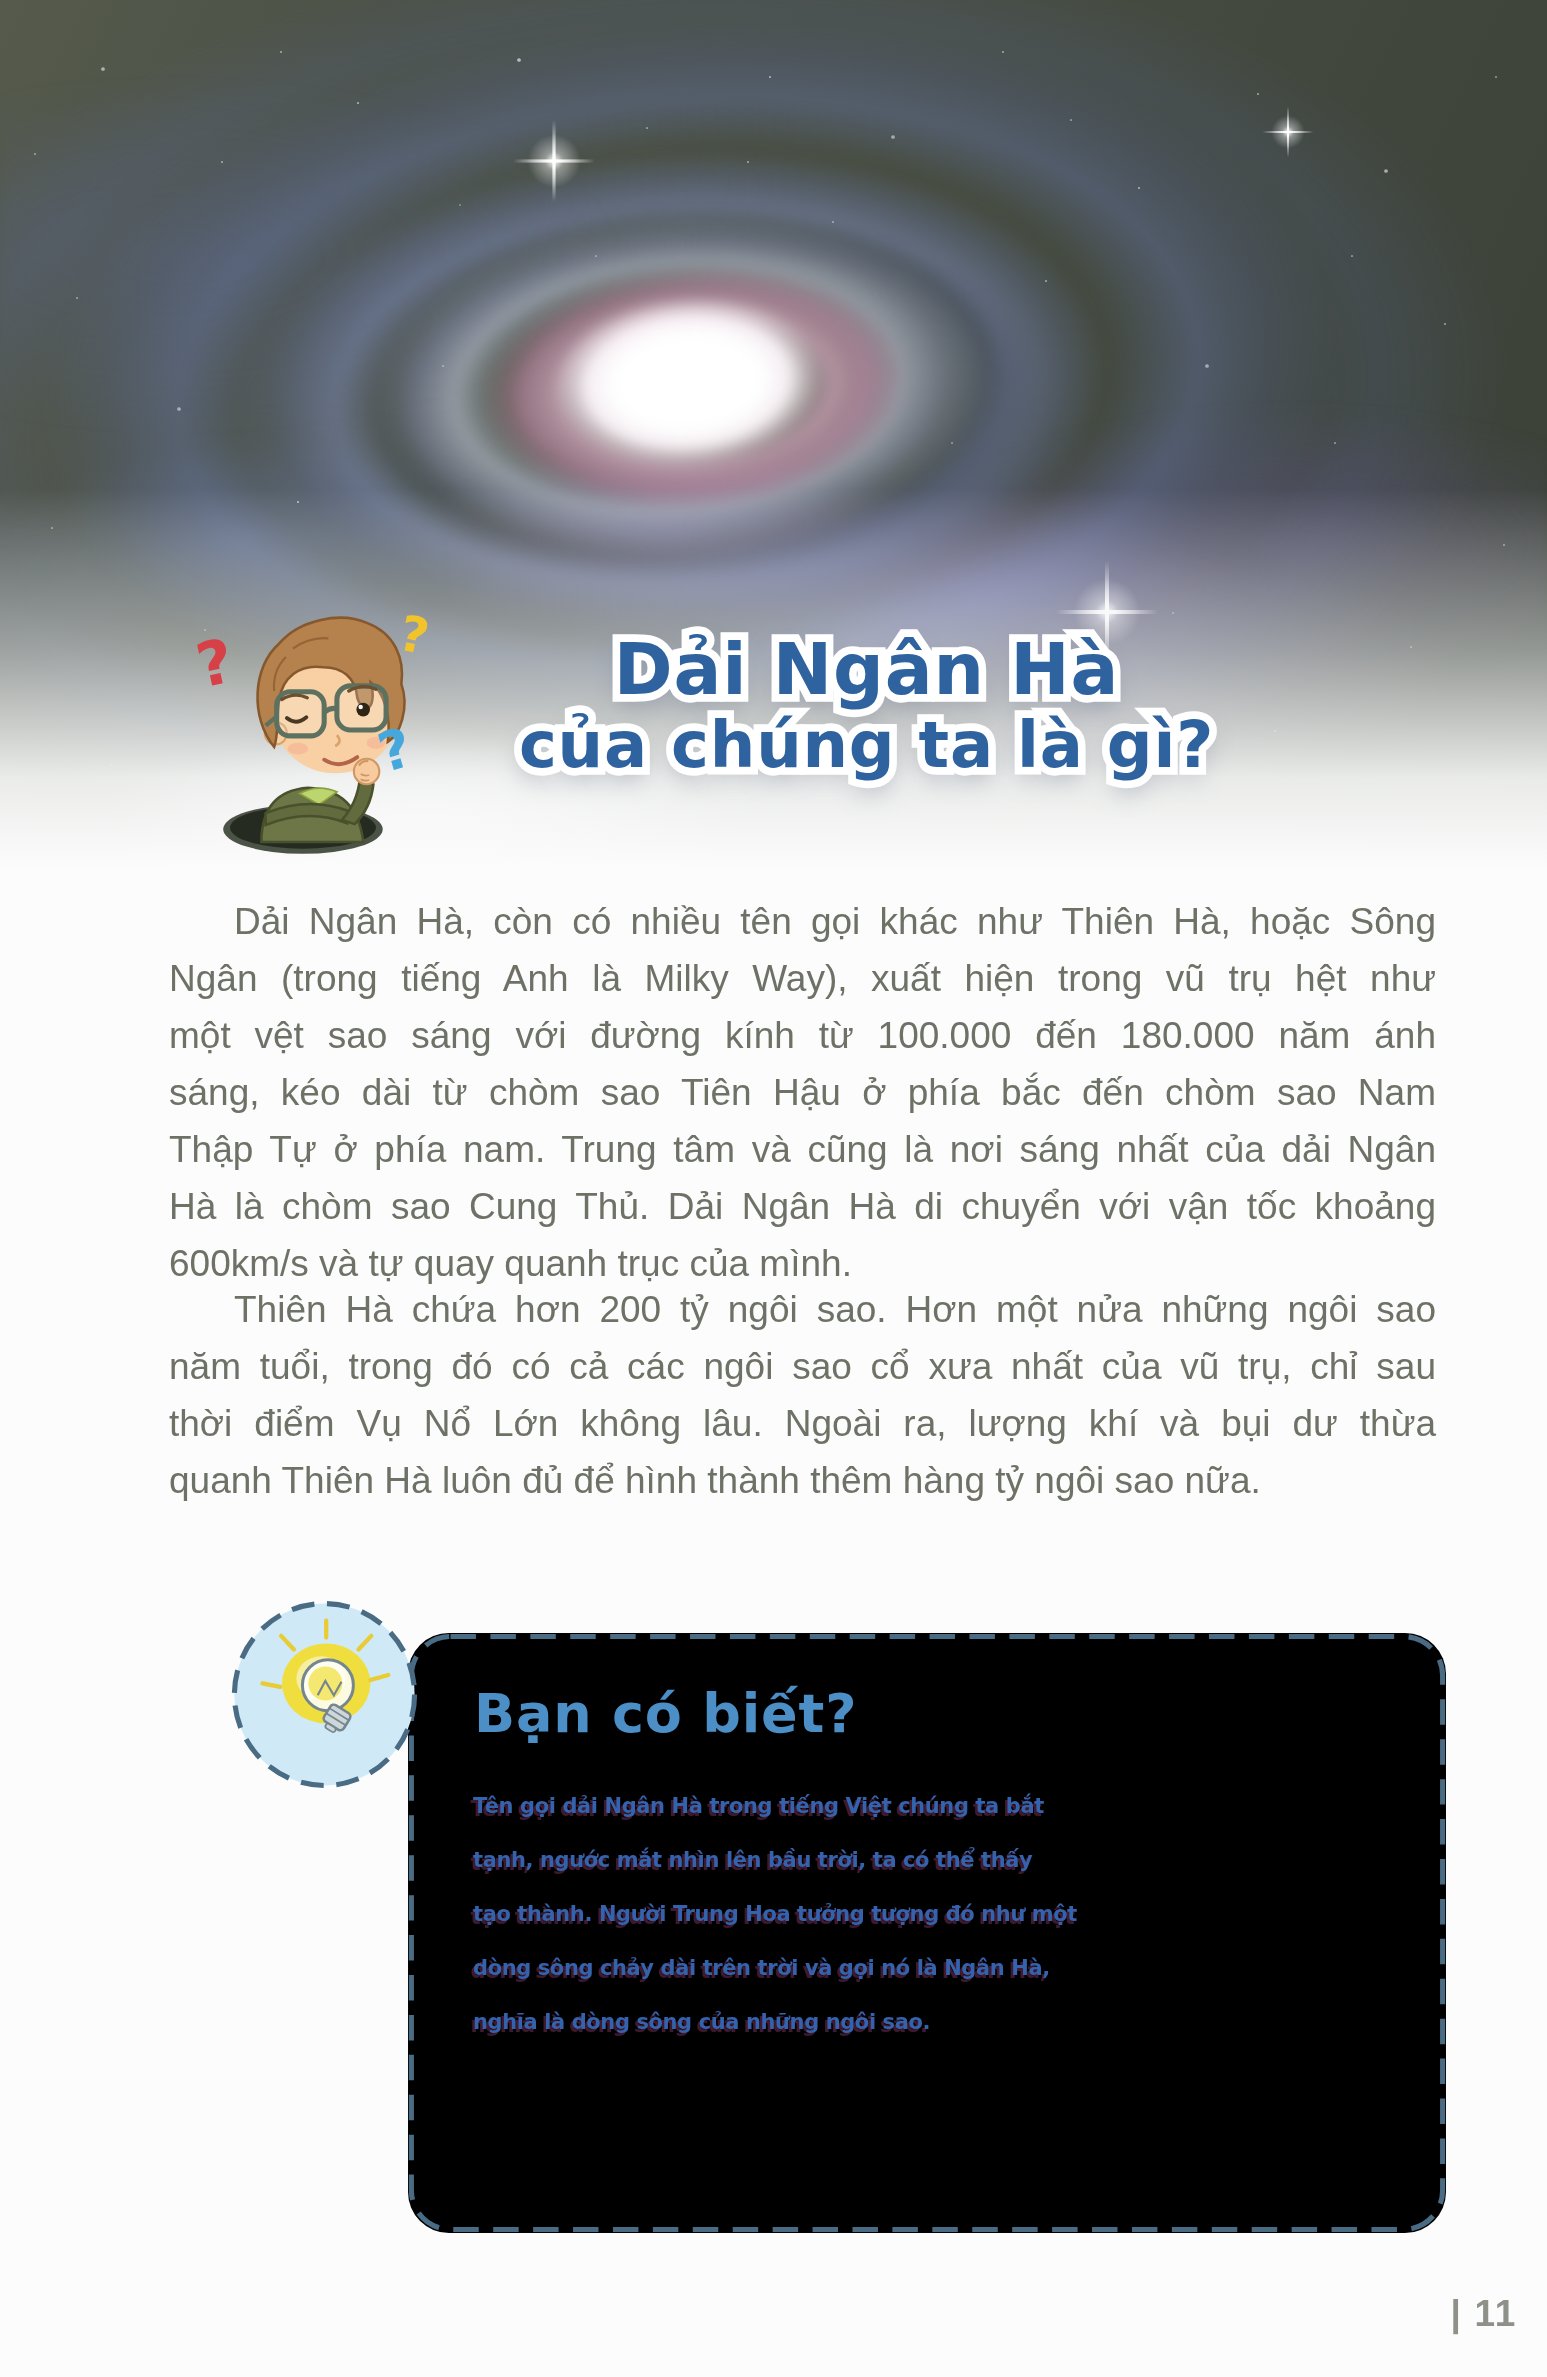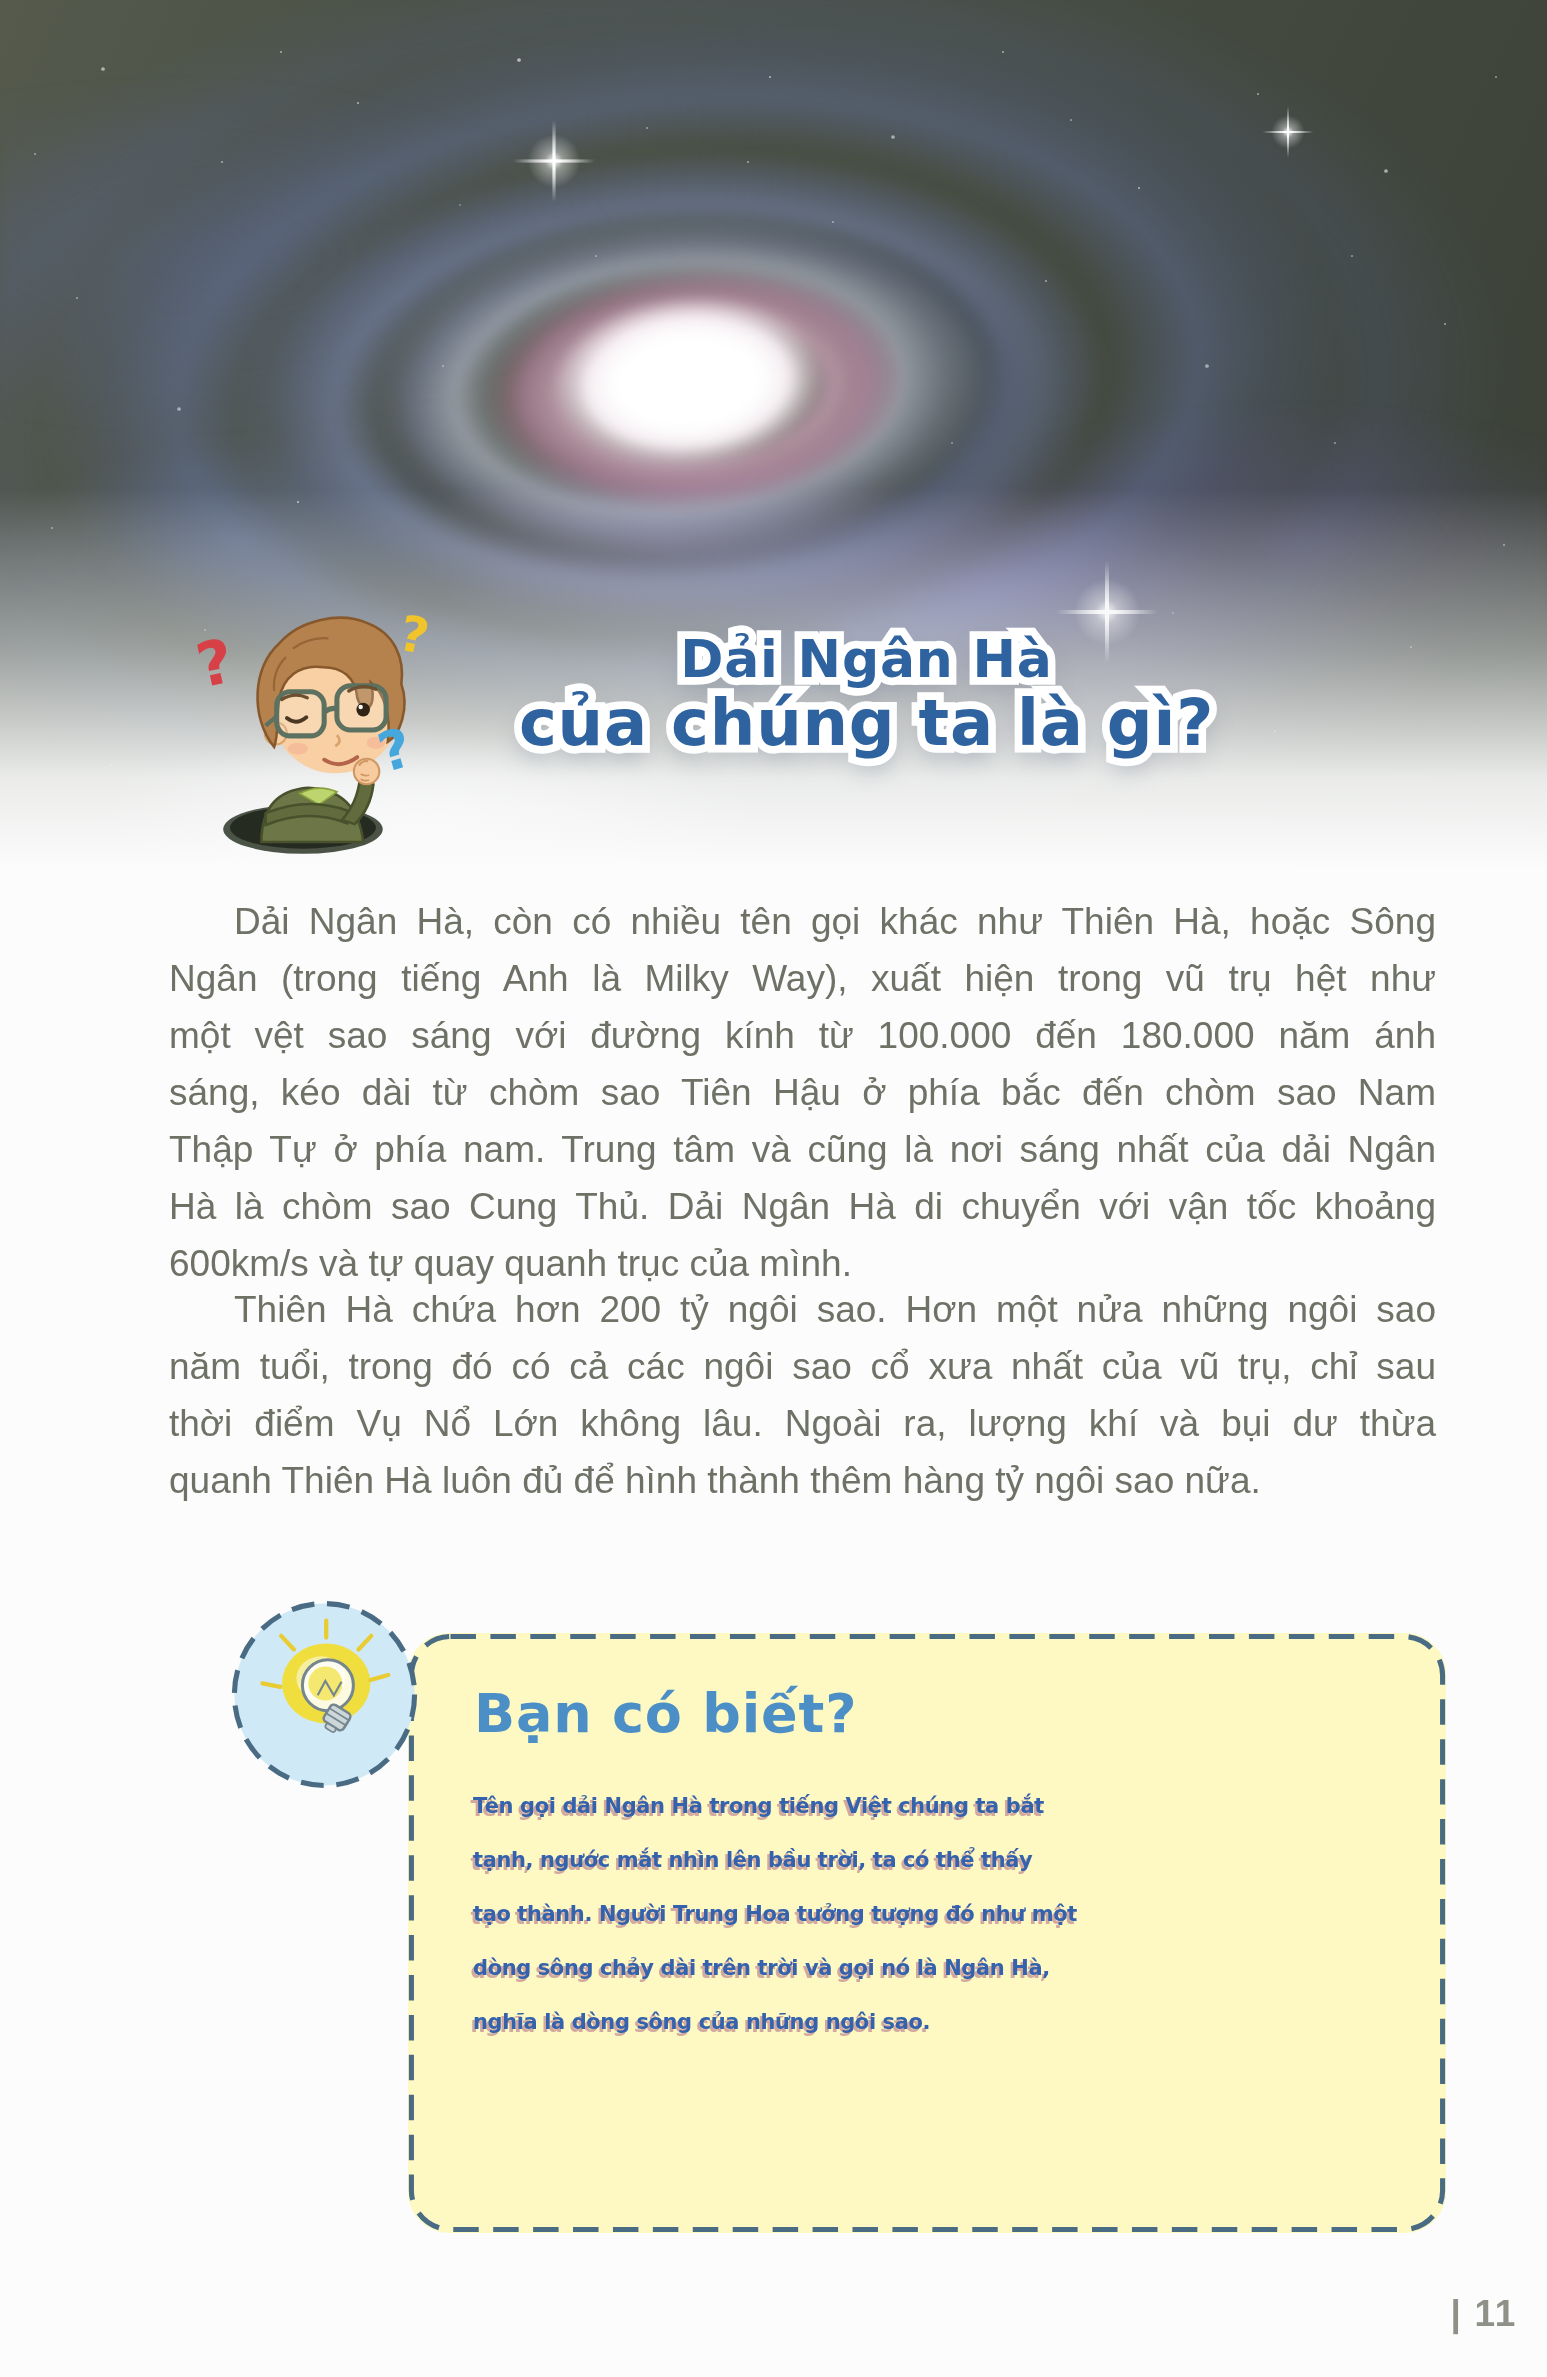--- a/index.html
+++ b/index.html
@@ -55,39 +55,39 @@
   .sx::after{top:0;bottom:0;left:50%;width:3.4px;margin-left:-1.7px;
     background:linear-gradient(180deg,rgba(255,255,255,0),rgba(255,255,255,.95) 42%,#fff 50%,rgba(255,255,255,.95) 58%,rgba(255,255,255,0));}
   .fog{position:absolute;left:-25.5px;top:697px;width:900px;height:246px;filter:blur(10.2px);
     background:radial-gradient(ellipse closest-side, rgba(238,241,244,.95), rgba(238,241,244,0) 72%);}
   .fade{position:absolute;inset:0;
     background:linear-gradient(180deg, rgba(251,252,251,0) 0%, rgba(251,252,251,0) 54%, rgba(238,240,242,.5) 72%, rgba(248,249,248,.92) 86%, #fbfcfb 96%);}
 
   
   .hero-title{position:absolute;left:442px;top:630px;width:849px;text-align:center;z-index:5;}
   .t-line{position:relative;z-index:0;font-family:"DejaVu Sans",sans-serif;font-weight:800;
-    color:#2f639f;font-size:52px;line-height:1.12;letter-spacing:0.8px;}
+    color:#2f639f;font-size:71px;line-height:1.12;letter-spacing:0.8px;}
   .t-line.t2{font-size:64px;}
   .t-line::before{content:attr(data-text);position:absolute;left:0;right:0;top:0;z-index:-1;
     -webkit-text-stroke:15.3px #ffffff;color:#fff;
     text-shadow:0 0 6.8px rgba(255,255,255,.9), 0 12px 22px rgba(108,118,142,.5);}
 
   
   .char{position:absolute;left:191px;top:589px;width:246px;height:276px;z-index:6;}
 
   
   .para{position:absolute;left:169px;width:1267px;color:#6d7166;font-size:37px;line-height:57px;z-index:7;}
   .para > div{text-align:justify;text-align-last:justify;white-space:nowrap;}
   .para > div:last-child{text-align-last:left;}
   .para > div:first-child{text-indent:65px;}
   .para1{top:893px;}
   .para2{top:1281px;}
 
   
-  .know-box{position:absolute;left:408px;top:1633px;width:1038px;height:600px;background:#fef9c3;border-radius:41px;z-index:8;}
+  .know-box{position:absolute;left:408px;top:1633px;width:1038px;height:600px;background:#000000;border-radius:41px;z-index:8;}
   .kb-border{position:absolute;left:0;top:0;}
   .kb-heading{position:absolute;left:66px;top:49px;font-family:"DejaVu Sans",sans-serif;font-weight:800;
     font-size:54px;color:#4b8fc6;letter-spacing:0.8px;}
   .kb-body{position:absolute;left:65px;top:146px;width:943px;font-family:"DejaVu Sans",sans-serif;font-weight:700;
     font-size:21px;line-height:54px;color:#3462ac;letter-spacing:-0.4px;
     text-shadow:-2.5px 2.5px 0 rgba(150,60,110,.42);}
   .know-circle{position:absolute;left:231px;top:1600px;width:187px;height:189px;z-index:9;}
 
   
   .page-num{position:absolute;right:31px;top:2293px;font-size:37px;font-weight:700;color:#8d9187;letter-spacing:1.7px;}

